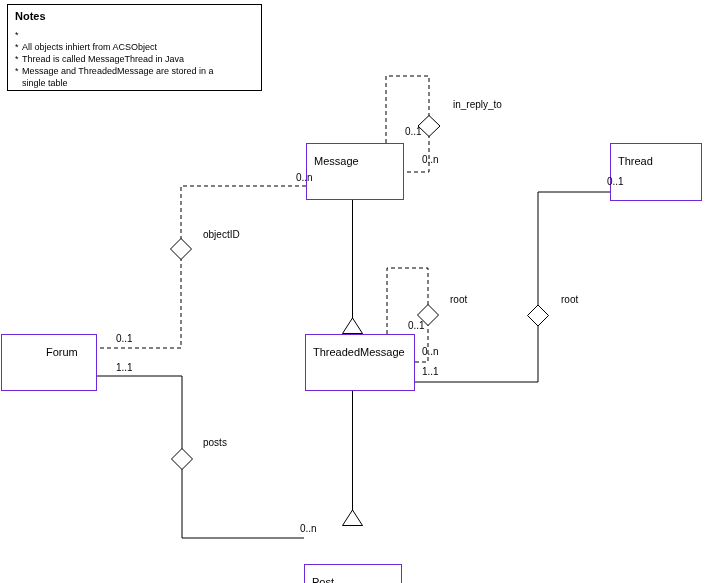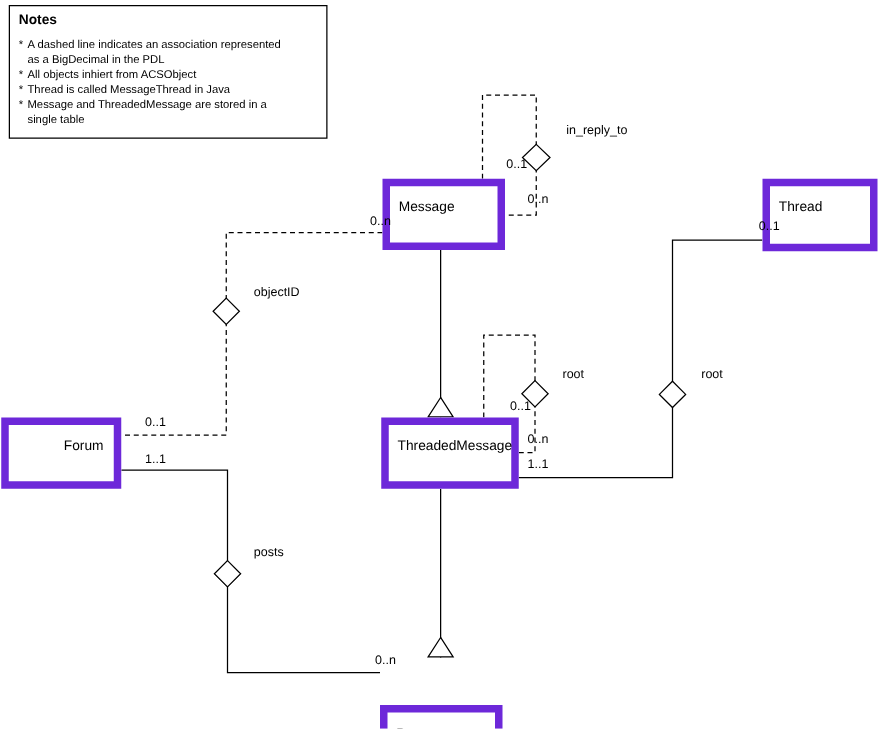--- a/index.html
+++ b/index.html
@@ -16,31 +16,31 @@
     overflow: hidden;
   }
   #wires {
     position: absolute;
     left: 0; top: 0;
     width: 707px; height: 583px;
   }
   .class-box {
     position: absolute;
     box-sizing: border-box;
-    border: 6px solid #6d28d9;
+    border: 1px solid #6d28d9;
     background: #fff;
     font-size: 11px;
     color: #000;
     padding: 11px 0 0 7px;
   }
   .notes-box {
     position: absolute;
     box-sizing: border-box;
     left: 7px; top: 4px;
-    width: 255px; height: 107px;
+    width: 255px; height: 87px;
     border: 1px solid #000;
     background: #fff;
     padding: 5px 18px 0 7px;
     color: #000;
   }
   .notes-title {
     font-size: 11px;
     font-weight: bold;
     margin-bottom: 7px;
   }
@@ -93,24 +93,20 @@
 
     <polyline points="306,186 181,186 181,348 97,348" fill="none" stroke="#000" stroke-width="1" stroke-dasharray="4 3"></polyline>
     <polygon points="181,238.5 191.5,249 181,259.5 170.5,249" fill="#fff" stroke="#000" stroke-width="1"></polygon>
   </svg>
 
   <div class="notes-box">
     <div class="notes-title">Notes</div>
     <ul class="notes-list">
       <li class="notes-item">
         <span class="notes-bullet">*</span>
-        <span>
-          <div>A dashed line indicates an association represented</div>
-          <div>as a BigDecimal in the PDL</div>
-        </span>
       </li>
       <li class="notes-item">
         <span class="notes-bullet">*</span>
         <span>
           <div>All objects inhiert from ACSObject</div>
         </span>
       </li>
       <li class="notes-item">
         <span class="notes-bullet">*</span>
         <span>

